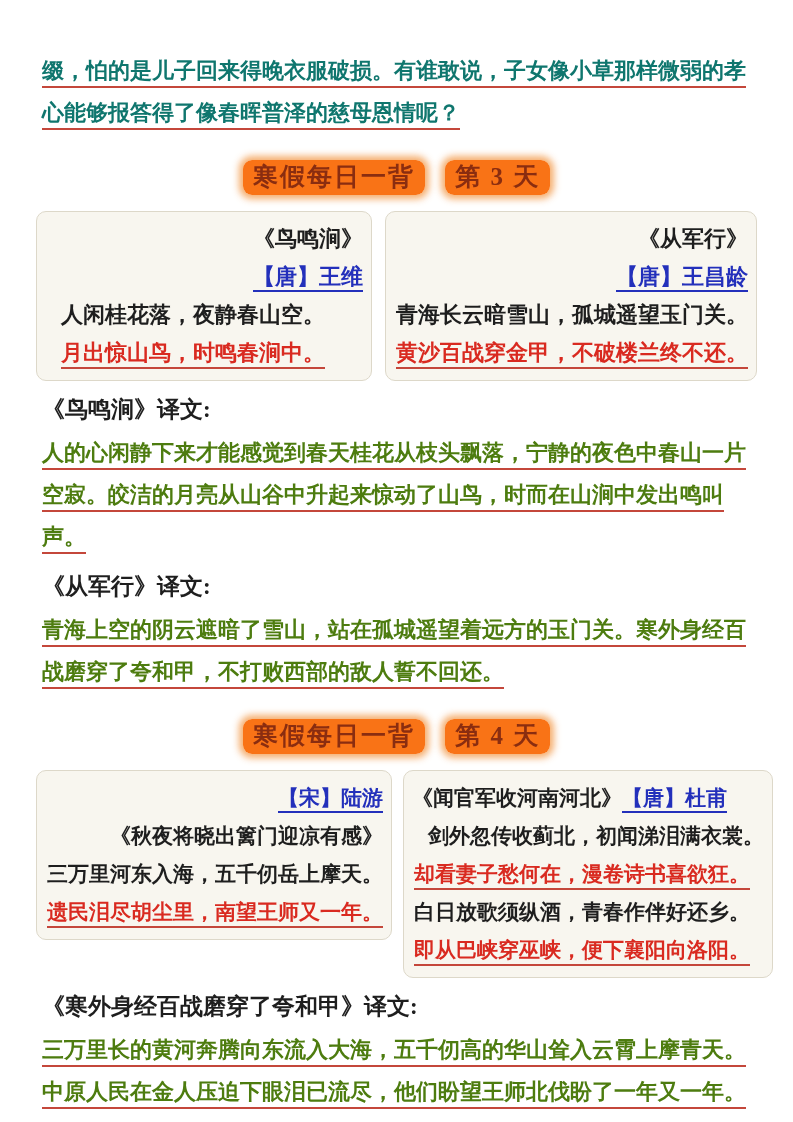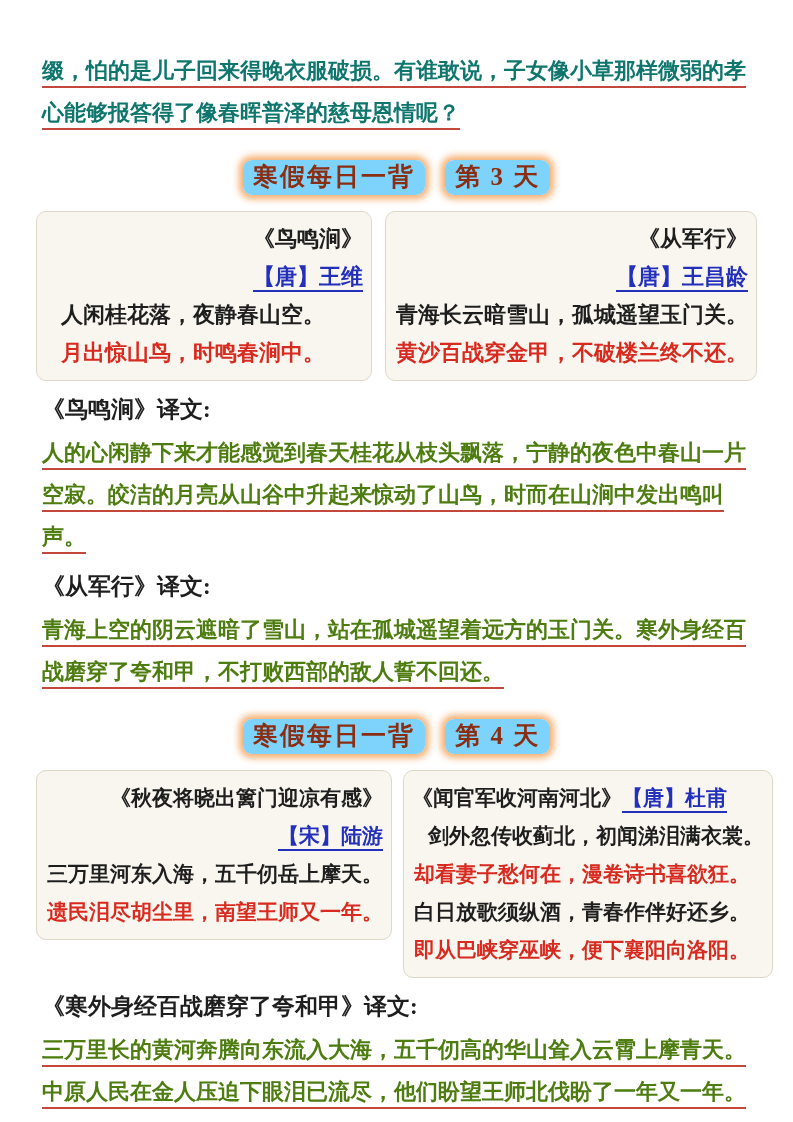--- a/index.html
+++ b/index.html
@@ -11,21 +11,21 @@
   .page{width:793px;height:1122px;position:relative;box-sizing:border-box;padding:0 36px;}
   
   .intro{
     margin:50px 6px 0 6px;font-size:22px;line-height:42px;color:#0f766e;
     text-decoration:underline;text-decoration-thickness:2px;text-underline-offset:8px;
     text-decoration-color:#c4473b;
   }
   
   .day-header{text-align:center;margin-top:26px;font-size:25px;color:#8a2d10;letter-spacing:2px;}
   .hl{
-    background:#7dd3fc;border-radius:9px;padding:3px 10px 5px 10px;
+    background:#f97316;border-radius:9px;padding:3px 10px 5px 10px;
     box-shadow:0 0 7px 4px rgba(243,160,85,0.85);
   }
   .hl-day{margin-left:12px;}
   
   .poem-row{display:flex;align-items:flex-start;margin-top:18px;}
   .card{
     background:#f8f6ef;border:1px solid #ddd8c9;border-radius:10px;
     box-sizing:border-box;padding:8px 8px;
   }
   .row1 .card-l{width:347px;margin-right:13px;}
@@ -35,21 +35,21 @@
   .card .line{line-height:38px;font-size:22px;white-space:nowrap;}
   .row2 .line{font-size:21px;}
   .center{text-align:right;}
   .verse-indent{padding-left:16px;}
   .verse-sm{padding-left:2px;}
   .author{
     color:#2330bb;text-decoration:underline;text-decoration-thickness:2px;
     text-underline-offset:6px;text-decoration-color:#2330bb;
   }
   .red{
-    color:#d92a20;text-decoration-thickness:2px;
+    color:#d92a20;text-decoration:underline;text-decoration-thickness:2px;
     text-underline-offset:7px;text-decoration-color:#c4473b;
   }
   
   .trans-label{font-size:23px;margin:14px 6px 0 6px;line-height:30px;}
   .trans-text{
     margin:7px 6px 0 6px;font-size:22px;line-height:42px;color:#4d7c0f;
     text-decoration:underline;text-decoration-thickness:2px;text-underline-offset:8px;
     text-decoration-color:#c4473b;
   }
 </style>
@@ -86,22 +86,22 @@
   <div class="trans-label">《从军行》译文:</div>
   <p class="trans-text">青海上空的阴云遮暗了雪山，站在孤城遥望着远方的玉门关。寒外身经百战磨穿了夸和甲，不打败西部的敌人誓不回还。</p>
 
   <div class="day-header">
     <span class="hl">寒假每日一背</span>
     <span class="hl hl-day">第 4 天</span>
   </div>
 
   <div class="poem-row row2">
     <div class="card card-l">
+      <div class="line center"><span class="author">【宋】陆游</span></div>
       <div class="line center">《秋夜将晓出篱门迎凉有感》</div>
-      <div class="line center"><span class="author">【宋】陆游</span></div>
       <div class="line verse-sm">三万里河东入海，五千仞岳上摩天。</div>
       <div class="line verse-sm red">遗民泪尽胡尘里，南望王师又一年。</div>
     </div>
     <div class="card card-r">
       <div class="line"><span>《闻官军收河南河北》</span><span class="author">【唐】杜甫</span></div>
       <div class="line verse-indent">剑外忽传收蓟北，初闻涕泪满衣裳。</div>
       <div class="line verse-sm red">却看妻子愁何在，漫卷诗书喜欲狂。</div>
       <div class="line verse-sm">白日放歌须纵酒，青春作伴好还乡。</div>
       <div class="line verse-sm red">即从巴峡穿巫峡，便下襄阳向洛阳。</div>
     </div>

